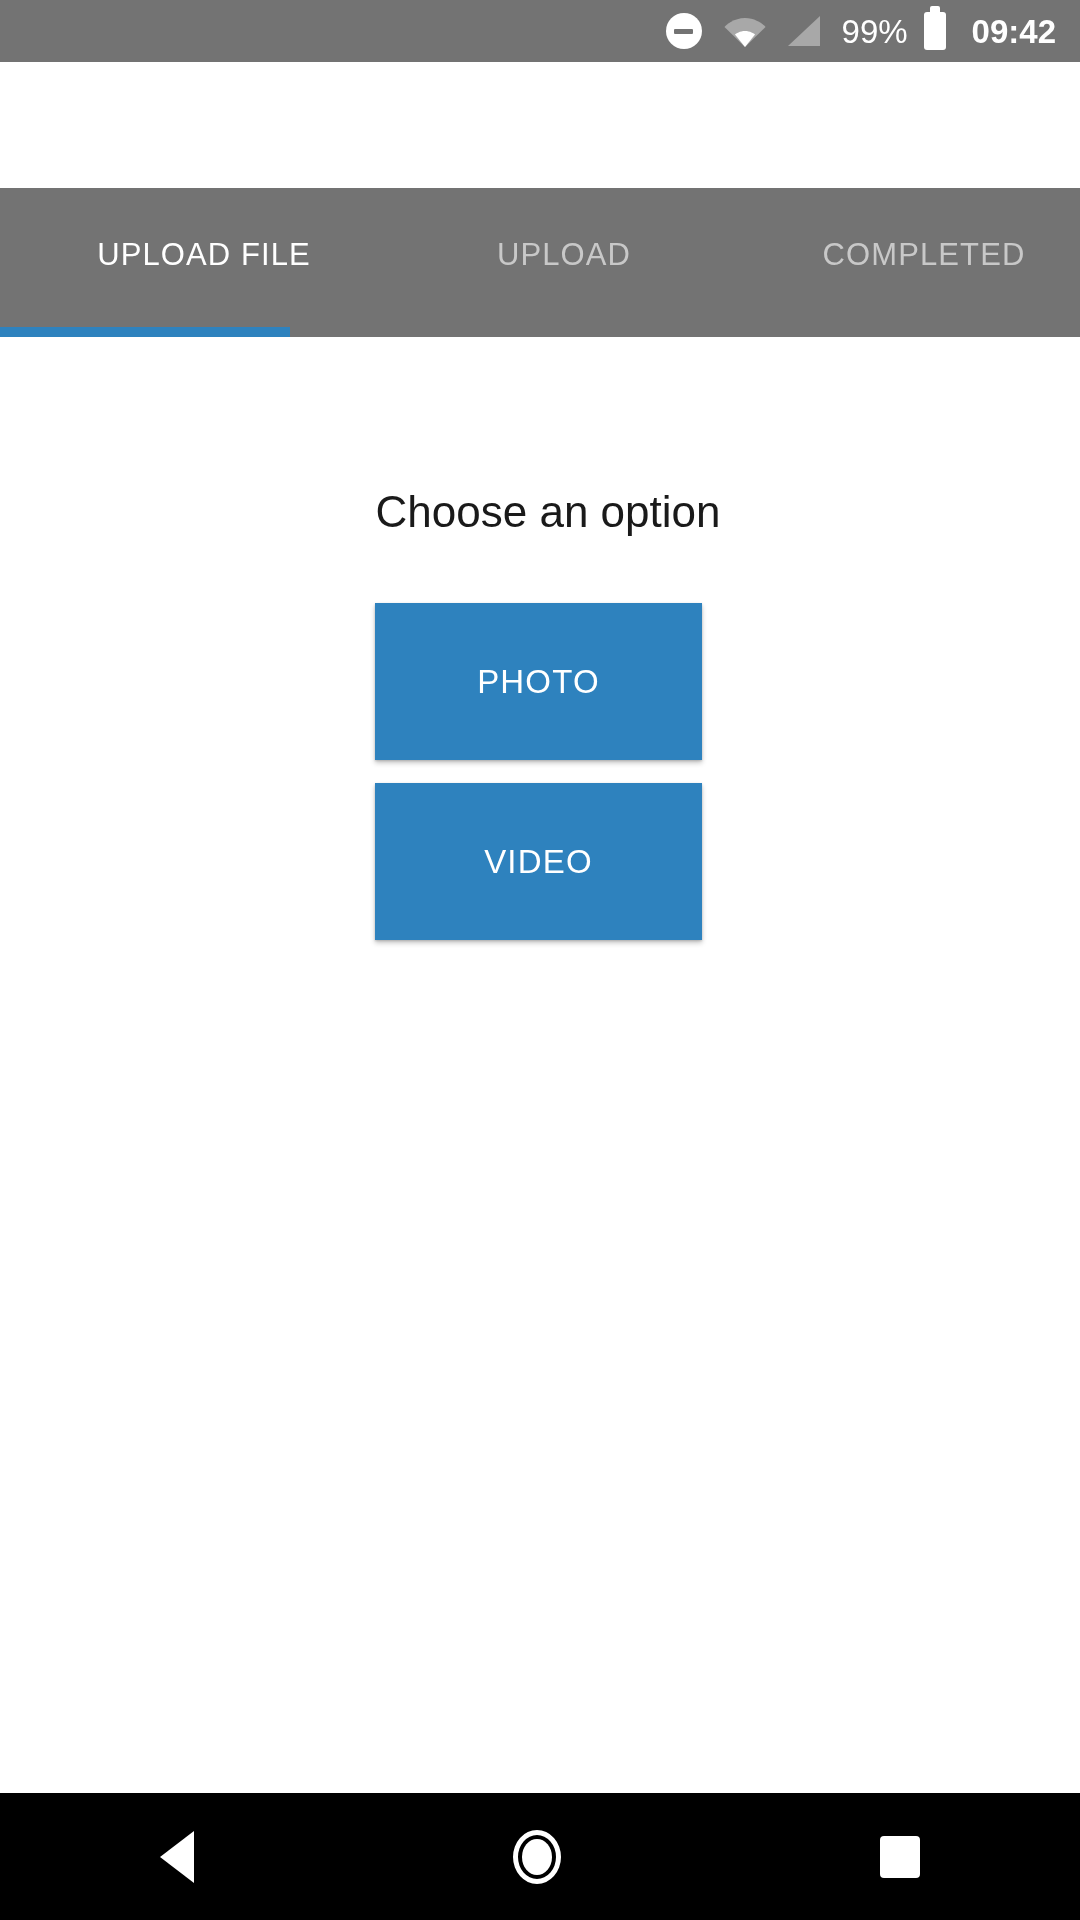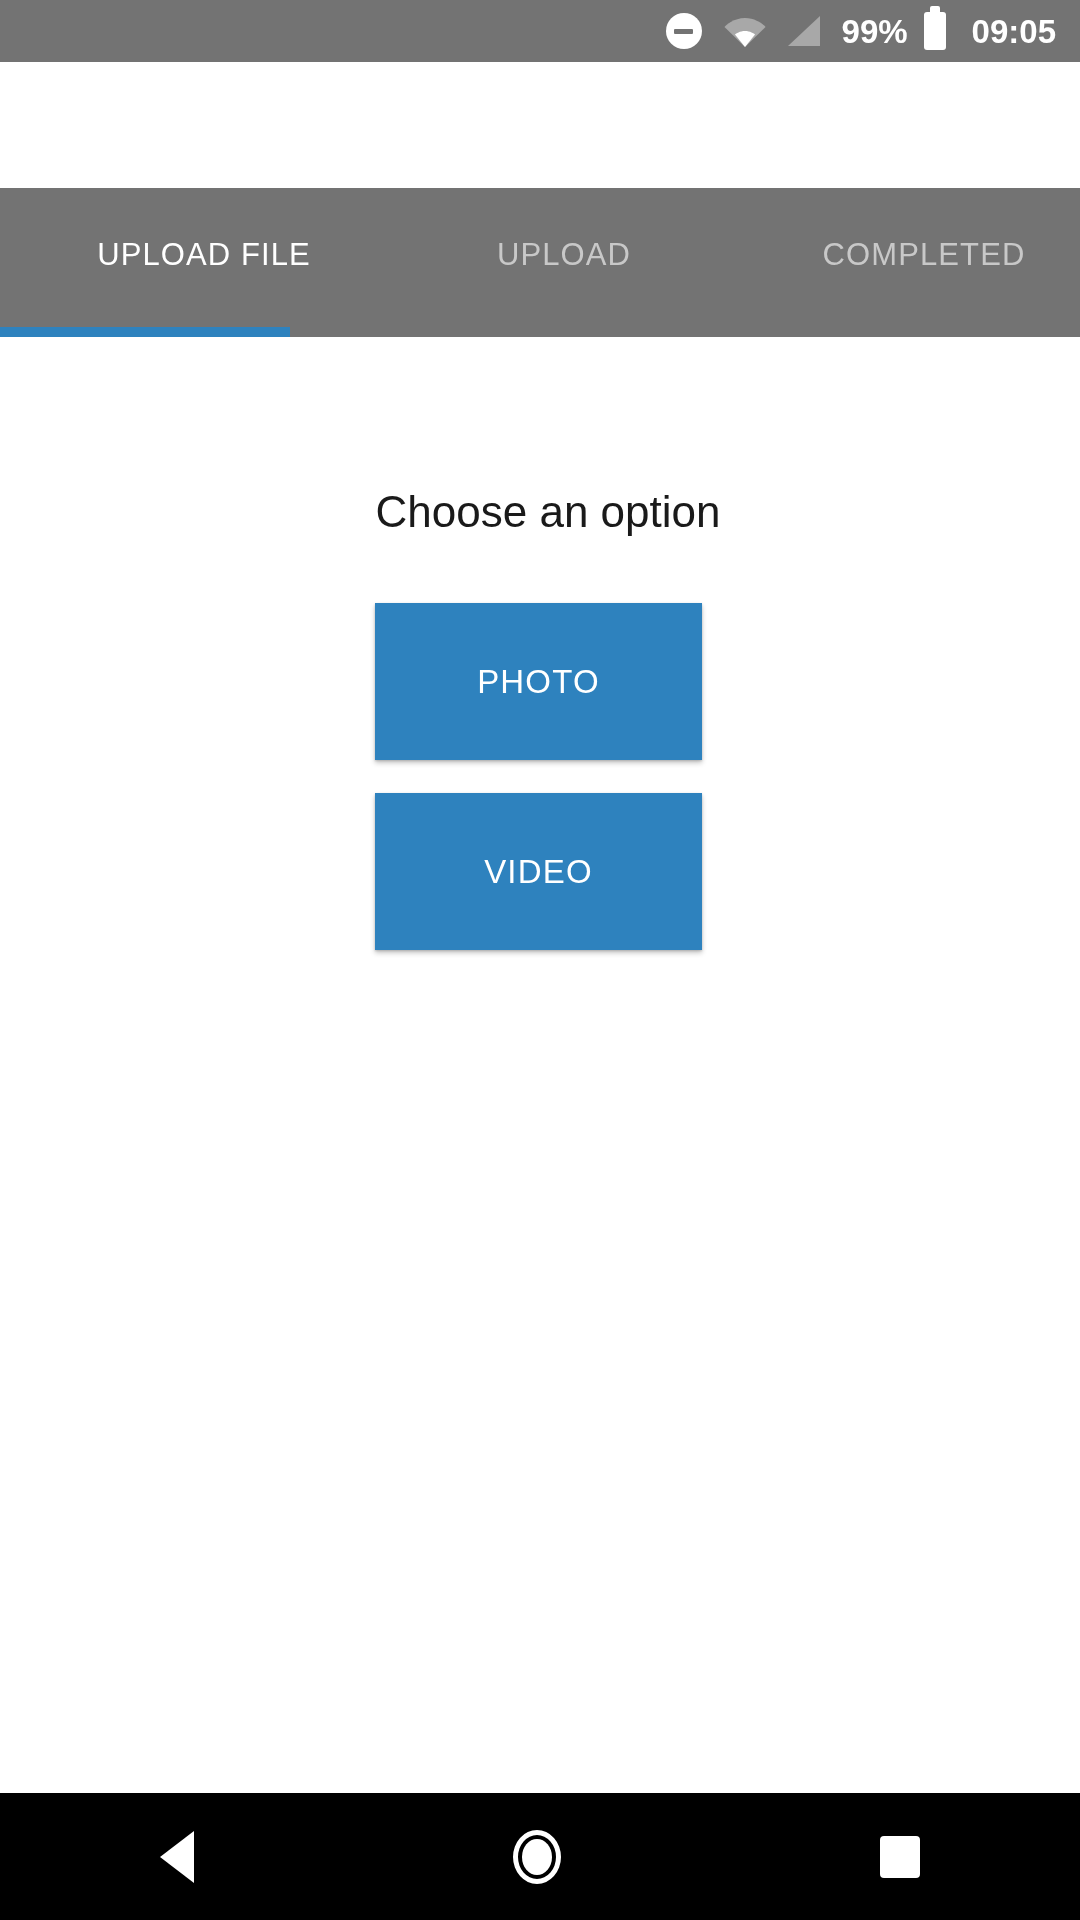--- a/index.html
+++ b/index.html
@@ -38,21 +38,21 @@
     margin-right: 22px;
   }
   .dnd-icon .bar {
     width: 19px; height: 5px; border-radius: 1px; background: #737373;
   }
   .wifi-icon { width: 42px; height: 34px; margin-right: 18px; position: relative; }
   .signal-icon { width: 38px; height: 34px; margin-right: 20px; }
   .battery-pct {
     color: #ffffff;
     font-size: 33px;
-    font-weight: 700;
+    font-weight: 400;
     letter-spacing: 0px;
     margin-right: 16px;
     line-height: 1;
   }
   .battery-icon {
     width: 22px; height: 38px;
     border-radius: 3px;
     background: #ffffff;
     position: relative;
     margin-right: 26px;
@@ -174,21 +174,21 @@
     font-weight: 500;
     letter-spacing: 1.2px;
     border: none;
     display: flex;
     align-items: center;
     justify-content: center;
     box-shadow: 0 3px 5px rgba(0,0,0,0.22), 0 1px 2px rgba(0,0,0,0.16);
     font-family: "Liberation Sans", sans-serif;
   }
   #photo-button { top: 266px; }
-  #video-button { top: 456px; }
+  #video-button { top: 446px; }
   #gallery-button { top: 626px; }
 
   
   #nav-bar {
     position: absolute;
     bottom: 0; left: 0;
     width: 1080px;
     height: 127px;
     background: #000000;
     display: flex;
@@ -237,21 +237,21 @@
           <path d="M21 17 C26 17 30 19.5 31 20.5 L21 33 L11 20.5 C12 19.5 16 17 21 17 Z" fill="#ffffff"></path>
         </svg>
       </div>
       <div class="signal-icon">
         <svg width="38" height="34" viewBox="0 0 38 34">
           <path d="M36 2 L36 32 L4 32 Z" fill="#a8a8a8"></path>
         </svg>
       </div>
       <div class="battery-pct">99%</div>
       <div class="battery-icon"></div>
-      <div class="status-clock">09:05</div>
+      <div class="status-clock">09:42</div>
     </div>
   </div>
 
 
   <div id="tab-bar">
     <div class="tab active">
       <span class="tab-label">UPLOAD FILE</span>
     </div>
     <div class="tab">
       <span class="tab-label">UPLOAD</span>

